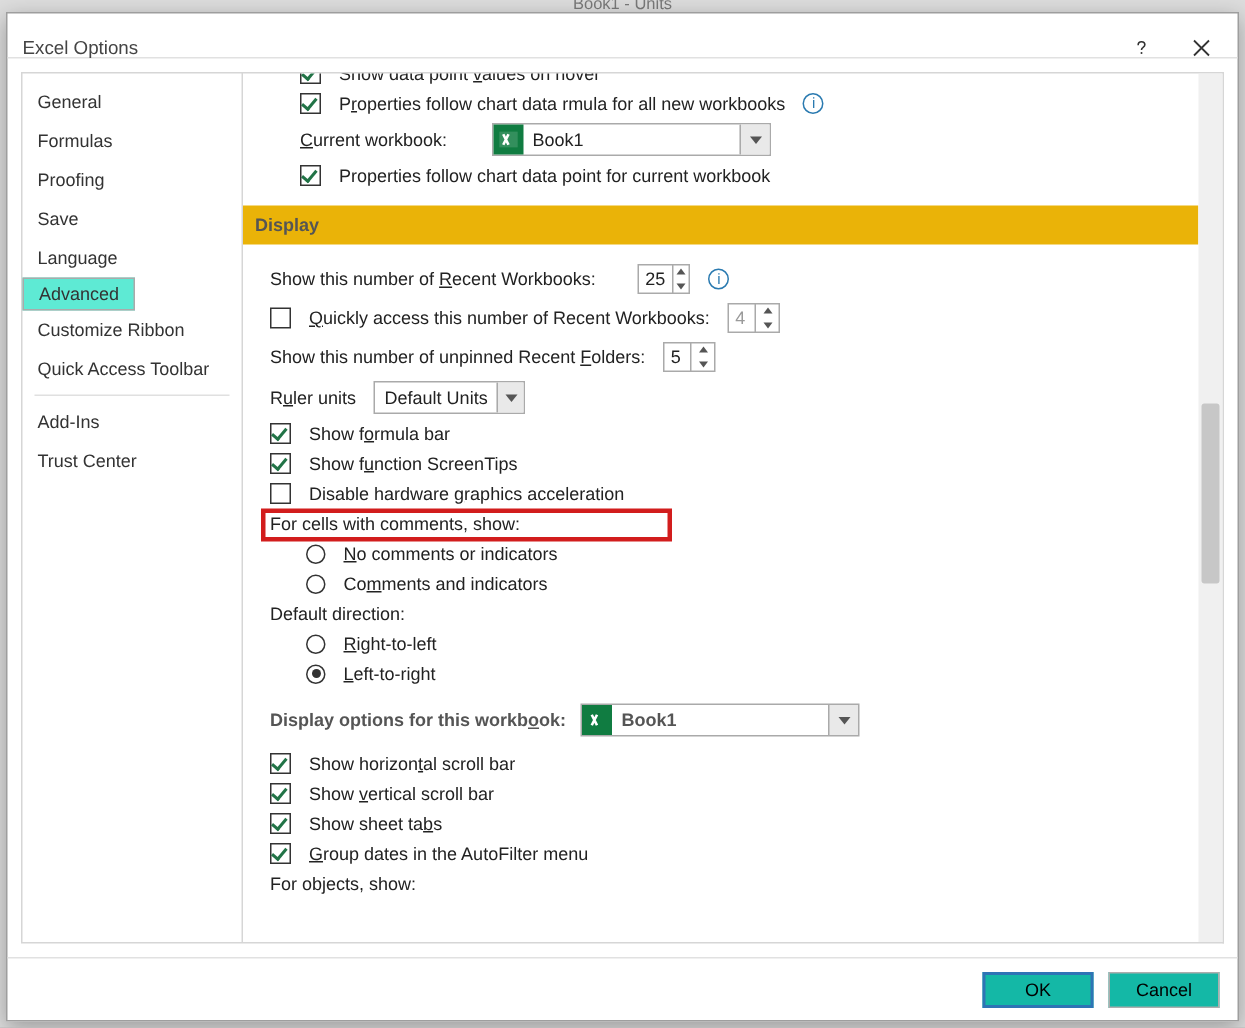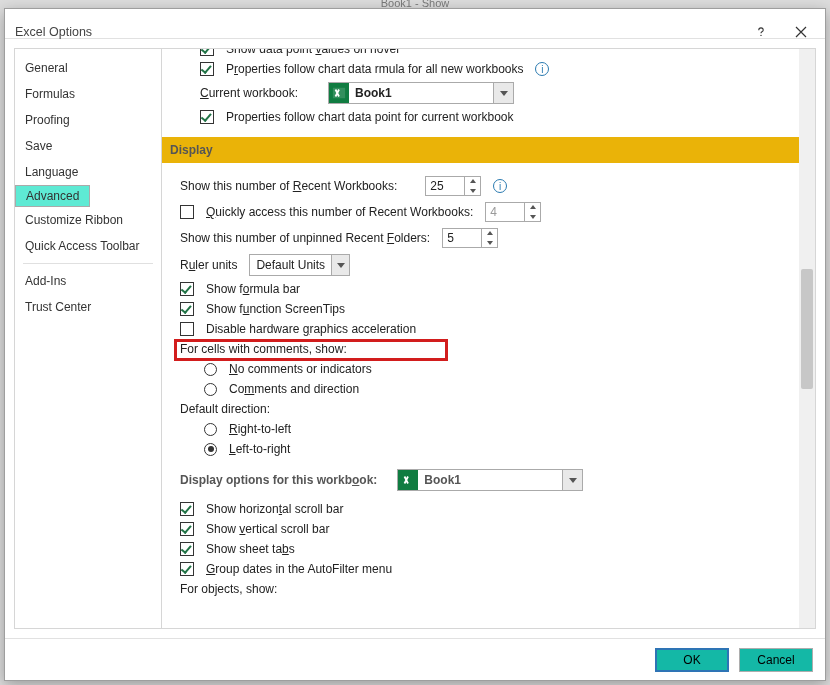--- a/index.html
+++ b/index.html
@@ -27,51 +27,51 @@
   .row { display:flex; align-items:center; gap:12px; padding:3px 0; }
   .row.ind { padding-left:20px; }
   .row.ind2 { padding-left:24px; }
   .chk { width:14px; height:14px; border:1px solid #333; display:inline-flex; align-items:center; justify-content:center; background:#fff; }
   .chk.on::after { content:""; width:8px; height:4px; border-left:2px solid #217346; border-bottom:2px solid #217346; transform:rotate(-50deg) translate(0px,-1px); }
   .radio { width:13px; height:13px; border:1px solid #333; border-radius:50%; display:inline-flex; align-items:center; justify-content:center; }
   .radio.on::after { content:""; width:6px; height:6px; background:#333; border-radius:50%; }
   .u { text-decoration:underline; text-underline-offset:1px; }
   .info { width:14px; height:14px; border:1px solid #2a7ab0; border-radius:50%; color:#2a7ab0; font-size:10px; display:inline-flex; align-items:center; justify-content:center; }
   .section { background:#eab308; color:#555; font-weight:700; font-size:12px; padding:6px 8px; margin:10px -12px 10px -18px; }
-  .section.plain { background:transparent; color:#555; font-weight:600; padding:10px 0 8px 0; margin:0; display:flex; align-items:center; gap:20px; }
-  .num { width:56px; height:20px; border:1px solid #aaa; display:inline-flex; align-items:center; }
+  .section.plain { background:transparent; color:#555; font-weight:600; padding:10px 0 8px 0; margin:0; display:flex; align-items:center; gap:10px; }
+  .num { width:35px; height:20px; border:1px solid #aaa; display:inline-flex; align-items:center; }
   .num .nv { flex:1; padding:0 4px; font-size:12px; }
   .num.dis .nv { color:#9a9a9a; }
   .spin { width:16px; height:20px; border-left:1px solid #aaa; display:flex; flex-direction:column; }
   .spin div { flex:1; display:flex; align-items:center; justify-content:center; }
   .spin div::before { content:""; border-left:3px solid transparent; border-right:3px solid transparent; }
   .spin .up::before { border-bottom:4px solid #555; }
   .spin .dn::before { border-top:4px solid #555; }
   .sel { height:22px; border:1px solid #aaa; display:inline-flex; align-items:center; background:#fff; }
   .sel .sv { padding:0 6px; font-size:12px; }
   .sel .dd { width:18px; height:100%; border-left:1px solid #aaa; background:#e9e9e9; display:flex; align-items:center; justify-content:center; }
   .sel .dd::before { content:""; border-left:4px solid transparent; border-right:4px solid transparent; border-top:5px solid #555; }
-  .wbsel { height:22px; border:1px solid #aaa; display:inline-flex; align-items:stretch; width:186px;font-weight:bold; }
+  .wbsel { height:22px; border:1px solid #aaa; display:inline-flex; align-items:stretch; width:186px; }
   .wbsel .ico { width:20px; background:#107c41; display:flex; align-items:center; justify-content:center; }
   .wbsel .ico svg { width:14px; height:14px; }
   .wbsel .sv { flex:1; padding:0 6px; font-size:12px; display:flex; align-items:center; }
   .wbsel .dd { width:20px; background:#e9e9e9; border-left:1px solid #aaa; display:flex; align-items:center; justify-content:center; }
   .wbsel .dd::before { content:""; border-left:4px solid transparent; border-right:4px solid transparent; border-top:5px solid #555; }
   .hl { position:absolute; border:3px solid #d21d1d; pointer-events:none; }
   .sb { position:absolute; top:0; right:0; bottom:0; width:16px; background:#f0f0f0; }
   .sb .thumb { position:absolute; left:2px; right:2px; background:#c7c7c7; border-radius:2px; }
   .footer { height:42px; border-top:1px solid #e1e1e1; display:flex; align-items:center; justify-content:flex-end; gap:10px; padding:0 12px; }
   .btn { width:74px; height:24px; border:1px solid #adadad; background:#14b8a6; font-size:12px; display:flex; align-items:center; justify-content:center; }
   .btn.primary { border:2px solid #2e74b5; }
 </style>
 </head>
 <body>
 
 <div class="backdrop">
-  <div class="apptitle">Book1 - Show</div>
+  <div class="apptitle">Book1 - Units</div>
 </div>
 
 <div class="dialog">
   <div class="titlebar">
     <div class="t">Excel Options</div>
     <div class="tb-btn">
       <svg viewBox="0 0 16 16">
           <path fill="none" stroke="#333" stroke-width="1.4" d="M5 5.5c0-1.7 1.3-3 3-3s3 1.2 3 2.7c0 1.3-.9 1.9-1.8 2.5C8.4 8.2 8 8.7 8 9.7"></path>
           <circle cx="8" cy="12.5" r=".9" fill="#333"></circle>
         </svg>
@@ -187,21 +187,21 @@
           </div>
           <div class="row">
             <span>For cells with comments, show:</span>
           </div>
           <div class="row ind2">
             <span class="radio"></span>
             <span><span class="u">N</span><span>o comments or indicators</span></span>
           </div>
           <div class="row ind2">
             <span class="radio"></span>
-            <span><span>Co</span><span class="u">m</span><span>ments and direction</span></span>
+            <span><span>Co</span><span class="u">m</span><span>ments and indicators</span></span>
           </div>
           <div class="row">
             <span>Default direction:</span>
           </div>
           <div class="row ind2">
             <span class="radio"></span>
             <span><span class="u">R</span><span>ight-to-left</span></span>
           </div>
           <div class="row ind2">
             <span class="radio on"></span>

